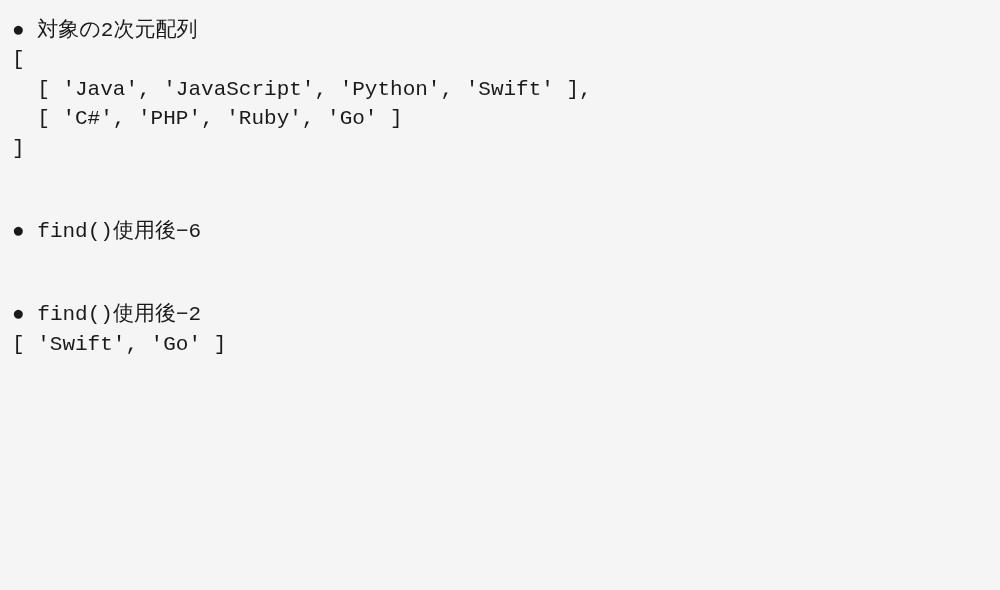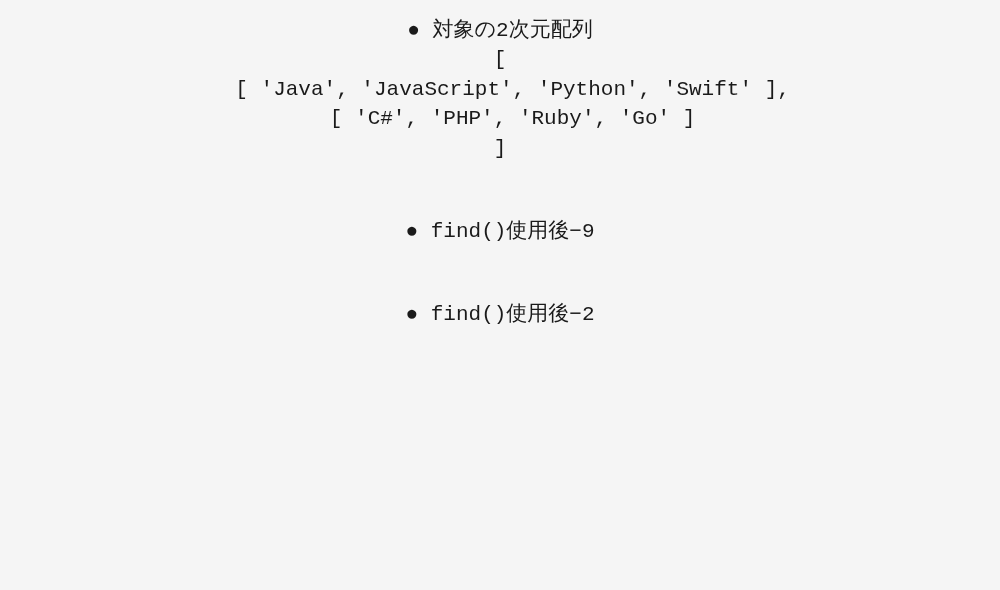--- a/index.html
+++ b/index.html
@@ -13,21 +13,20 @@
       background-color: #f5f5f5;
       font-family: "Courier New", Courier, monospace;
       font-size: 21px;
       color: #1a1a1a;
       padding: 14px 12px;
       line-height: 1.4;
       overflow: hidden;
     }
     .section {
       margin-bottom: 52px;
-      text-align: center;
     }
     .section:last-child {
       margin-bottom: 9px;
     }
     .heading {
       white-space: pre;
     }
     .content {
       white-space: pre;
     }
@@ -41,18 +40,19 @@
 
 <div class="section">
   <div class="heading"><span class="bullet">●</span><span> 対象の2次元配列</span></div>
   <div class="content">[
   [ 'Java', 'JavaScript', 'Python', 'Swift' ],
   [ 'C#', 'PHP', 'Ruby', 'Go' ]
 ]</div>
 </div>
 
 <div class="section">
-  <div class="heading"><span class="bullet">●</span><span> find()使用後−9</span></div>
+  <div class="heading"><span class="bullet">●</span><span> find()使用後−6</span></div>
 </div>
 
 <div class="section">
   <div class="heading"><span class="bullet">●</span><span> find()使用後−2</span></div>
+  <div class="content">[ 'Swift', 'Go' ]</div>
 </div>
 
 </body></html>

